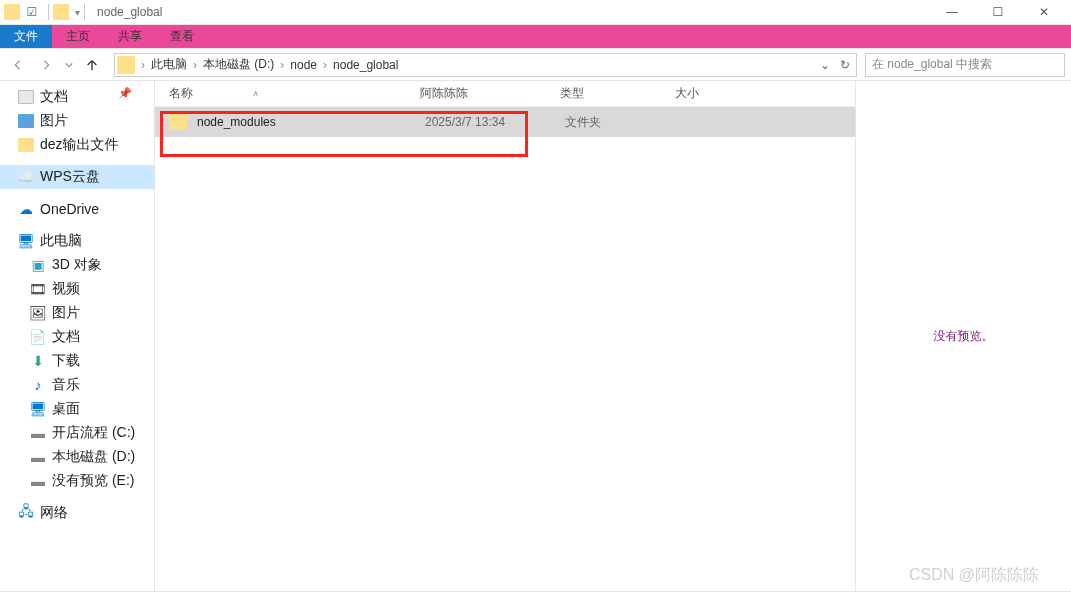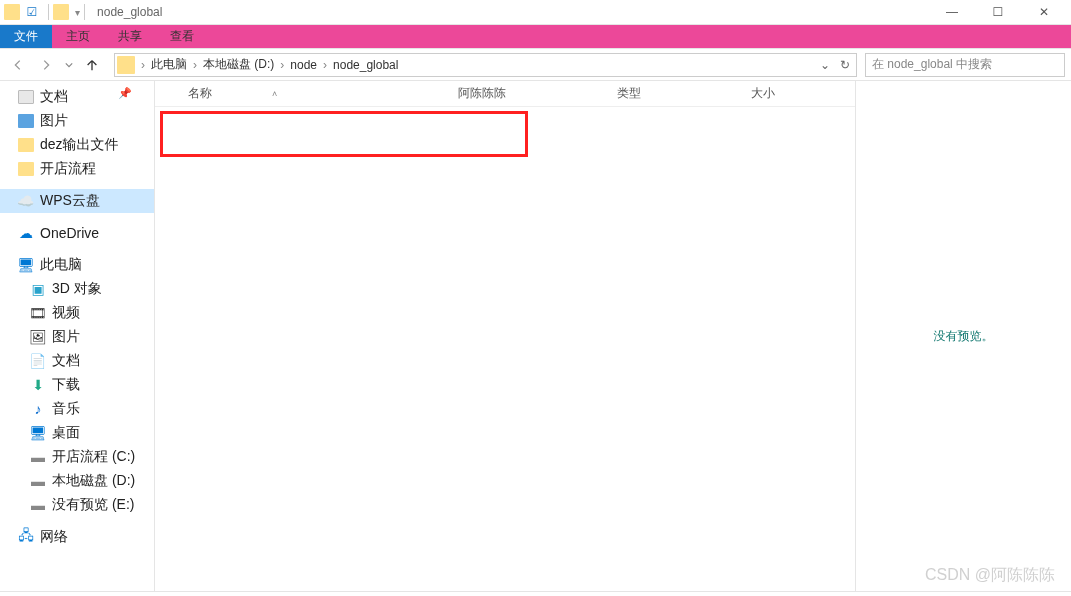--- a/index.html
+++ b/index.html
@@ -36,39 +36,39 @@
 .tree-item .ti-icon { width: 16px; height: 16px; margin-right: 6px; display:flex; align-items:center; justify-content:center; flex-shrink:0; }
 .folder-icon { width:16px; height:14px; background:#ffe08a; border-radius:1px; }
 .folder-icon.blue { background:#5ba3e0; }
 .folder-icon.doc { background:#e8e8e8; border:1px solid #bbb; }
 .tree-group { margin-top: 8px; }
 .pin-icon { position: absolute; right: 22px; top: 6px; color: #888; font-size: 11px; }
 
 .filearea { flex: 1; display: flex; }
 .filelist { flex: 1; position: relative; }
 .col-headers { height: 26px; display: flex; align-items: center; border-bottom: 1px solid #eee; padding-left: 10px; }
-.col-h { color: #555; font-size: 12px; cursor: pointer; margin-left: 19px; }
+.col-h { color: #555; font-size: 12px; cursor: pointer; }
 .col-h.name { width: 255px; padding-left: 4px; }
 .col-h.date { width: 140px; }
 .col-h.type { width: 115px; font-family: Liberation Serif, serif; }
 .col-h.size { width: 80px; }
 .sort-ind { color: #888; font-size: 9px; margin-left: 60px; }
 .file-row { height: 30px; display: flex; align-items: center; padding-left: 14px; cursor: pointer; }
 .file-row.selected { background: #d9d9d9; }
 .file-row .fi-icon { width: 18px; height: 16px; background:#ffe08a; border-radius:1px; margin-right: 10px; }
 .file-row .fname { width: 228px; font-size: 12px; color: #222; }
 .file-row .fdate { width: 140px; font-size: 12px; color: #666; }
 .file-row .ftype { width: 115px; font-size: 12px; color: #666; }
 .file-row .fsize { width: 80px; font-size: 12px; color: #666; }
 .highlight-box { position: absolute; border: 3px solid #ff2020; pointer-events: none; top: 30px; left: 5px; width: 368px; height: 46px; }
 
-.preview { width: 216px; border-left: 1px solid #e5e5e5; display: flex; align-items: center; justify-content: center; color: #0f766e; font-size: 12px; }
+.preview { width: 216px; border-left: 1px solid #e5e5e5; display: flex; align-items: center; justify-content: center; color: #701a75; font-size: 12px; }
 
 .statusbar { height: 24px; border-top: 1px solid #e5e5e5; display: flex; align-items: center; padding: 0 8px; color: #555; font-size: 12px; gap: 12px; }
-.watermark { position: absolute; bottom: 10px; right: 16px; color: rgba(200,200,200,0.85); font-size: 16px; font-weight: 500; pointer-events: none; }
+.watermark { position: absolute; bottom: 10px; right: 32px; color: rgba(200,200,200,0.85); font-size: 16px; font-weight: 500; pointer-events: none; }
 
 .svg-icn { width: 14px; height: 14px; }
 </style>
 </head>
 <body>
 
 <div class="titlebar">
   <span class="icon">
       <span class="folder-small"></span>
     </span>
@@ -149,26 +149,20 @@
           <span class="folder-icon blue"></span>
         </span>
         <span>图片</span>
       </div>
     <div class="tree-item">
         <span class="ti-icon">
           <span class="folder-icon"></span>
         </span>
         <span>dez输出文件</span>
       </div>
-    <div class="tree-item">
-        <span class="ti-icon">
-          <span class="folder-icon"></span>
-        </span>
-        <span>开店流程</span>
-      </div>
 
     <div class="tree-group">
       <div class="tree-item selected">
           <span class="ti-icon">☁️</span>
           <span>WPS云盘</span>
         </div>
     </div>
     <div class="tree-group">
       <div class="tree-item">
           <span class="ti-icon" style="color:#0078d4;">☁</span>
@@ -230,20 +224,27 @@
   </div>
 
   <div class="filearea">
     <div class="filelist">
       <div class="col-headers">
         <div class="col-h name"><span>名称</span><span class="sort-ind">˄</span></div>
         <div class="col-h date">阿陈陈陈</div>
         <div class="col-h type">类型</div>
         <div class="col-h size">大小</div>
       </div>
+      <div class="file-row selected">
+        <span class="fi-icon"></span>
+        <span class="fname">node_modules</span>
+        <span class="fdate">2025/3/7 13:34</span>
+        <span class="ftype">文件夹</span>
+        <span class="fsize"></span>
+      </div>
       <div class="highlight-box"></div>
     </div>
     <div class="preview">
       <span>没有预览。</span>
     </div>
   </div>
 </div>
 
 <div class="statusbar">
   <span>1 个项目</span>

